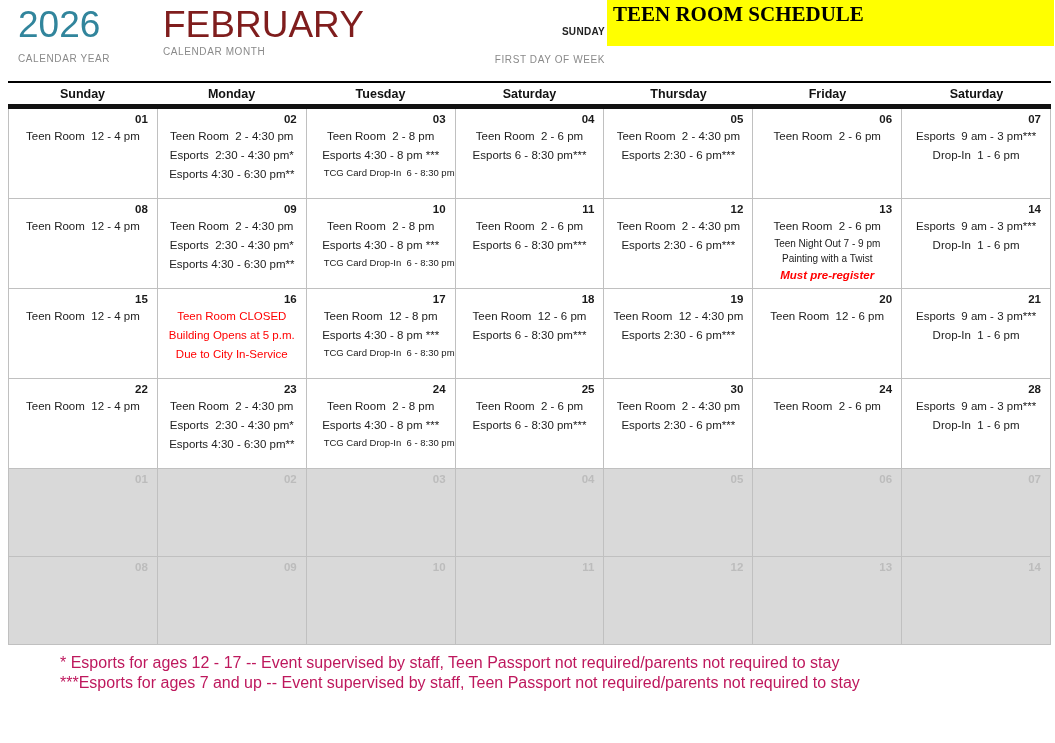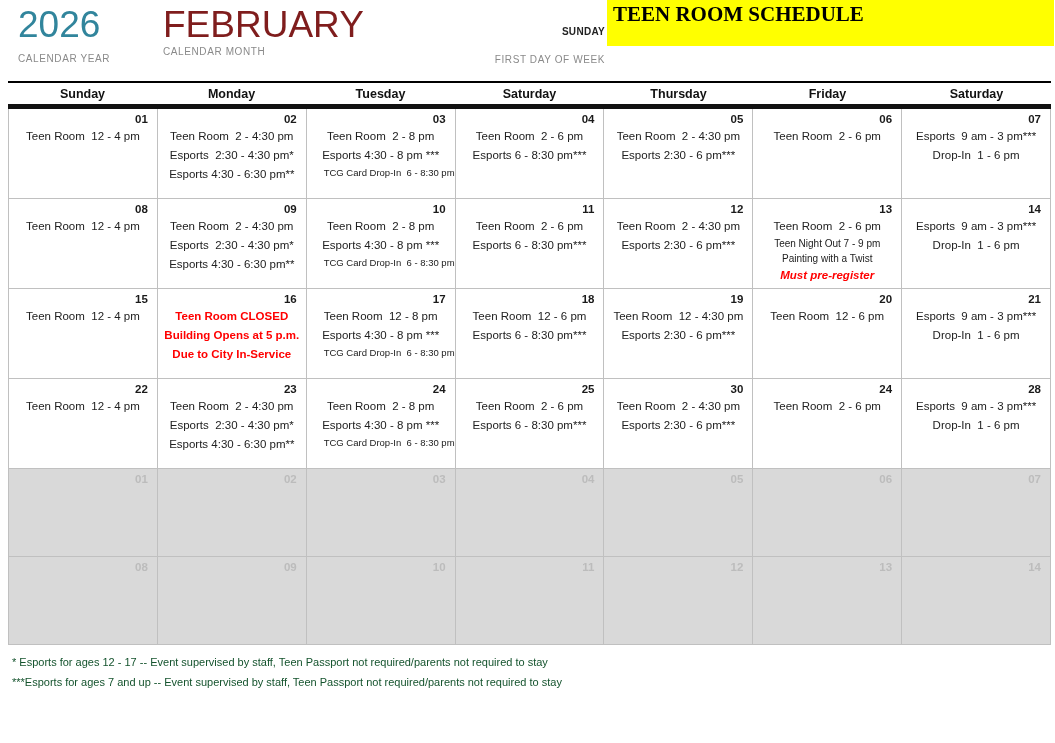--- a/index.html
+++ b/index.html
@@ -21,27 +21,27 @@
   .dhead{font-size:12.5px;font-weight:600;color:#111;text-align:center;padding:4px 0 3px;}
   .thick{height:5px;background:#111;}
   .cal-body{display:grid;grid-template-columns:repeat(7,1fr);border-left:1px solid #c0c0c0;background:#fff;}
   .cell{border-right:1px solid #c0c0c0;border-bottom:1px solid #c0c0c0;box-sizing:border-box;height:90px;padding-top:1px;text-align:center;overflow:hidden;}
   .cell.gray{background:#d9d9d9;height:88px;}
   .num{font-weight:700;font-size:11.5px;text-align:right;padding:3px 9px 2px 0;color:#1a1a1a;}
   .cell.gray .num{color:#bcbcbc;}
   .ev{font-size:11.5px;color:#212121;line-height:19px;white-space:pre;}
   .ev.sm{font-size:9.5px;line-height:15px;text-align:right;}
   .ev.sub{font-size:10px;line-height:15px;}
-  .ev.red{color:#ff0000;font-weight:700;line-height:19px;}
+  .ev.red{color:#ff0000;font-weight:400;line-height:19px;}
   .ev.ri{color:#ff0000;font-weight:700;font-style:italic;font-size:11.5px;line-height:18px;}
   
   .footer{position:absolute;left:12px;top:648px;width:1030px;}
   .foot-head{font-size:17px;font-weight:700;font-style:italic;color:#ff0000;white-space:pre;}
   .notes{margin-top:5px;}
-  .note{font-size:11px;color:#14532d;line-height:19.5px;white-space:pre;}
+  .note{font-size:16px;color:#be185d;line-height:19.5px;white-space:pre;margin-left:48px;}
 </style>
 </head>
 <body>
 
 <div class="year" style="color: rgb(49, 133, 156);">2026</div>
 <div class="small-label" style="left:18px;top:53px;">CALENDAR YEAR</div>
 
 <div class="month">FEBRUARY</div>
 <div class="small-label" style="left:163px;top:46px;">CALENDAR MONTH</div>
 

